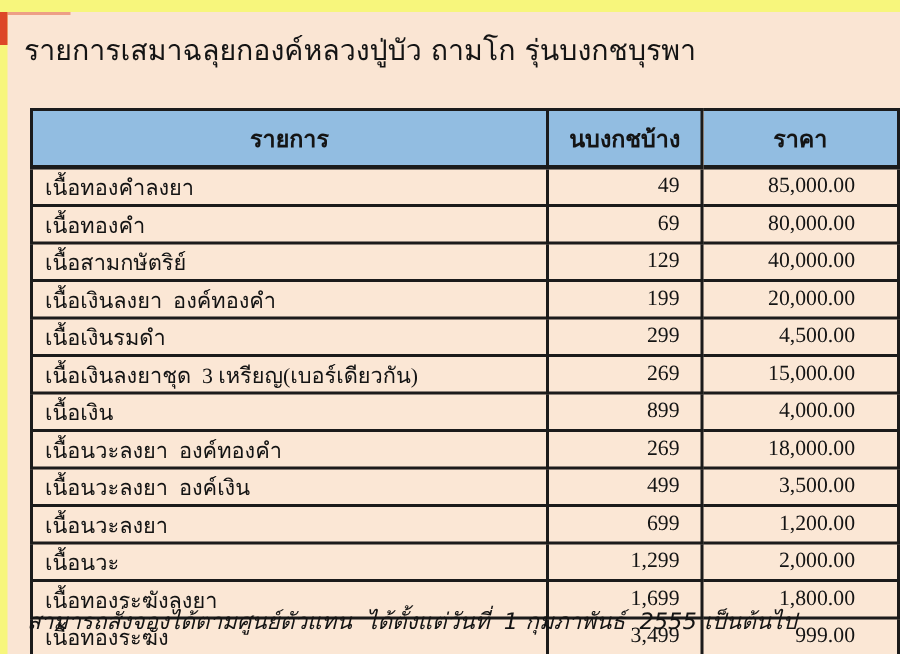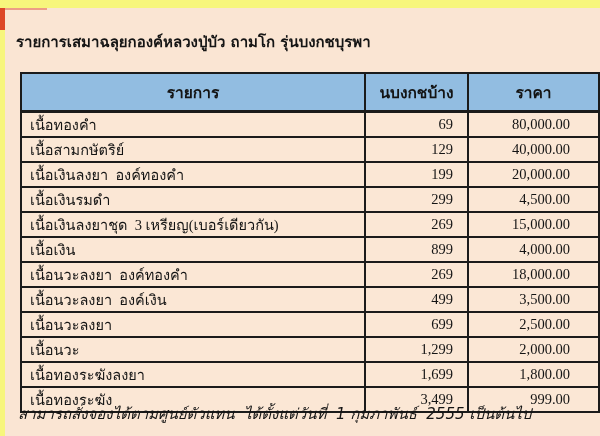--- a/index.html
+++ b/index.html
@@ -22,21 +22,21 @@
   .corner-red-mark {
     position: absolute; left: 0; top: 8px; width: 5px; height: 22px;
     background: #DD4727;
   }
   .corner-red-line {
     position: absolute; left: 5px; top: 8px; width: 42px; height: 2px;
     background: rgba(221, 71, 39, 0.45);
   }
   .page-title {
     position: absolute; left: 16px; top: 18px; width: 570px;
-    font-size: 15px; font-weight: bold; white-space: pre; margin-top: 12px;
+    font-size: 19px; font-weight: normal; white-space: pre;
   }
   table.price-table {
     position: absolute; left: 20px; top: 72px;
     width: 566px;
     border-collapse: collapse;
     table-layout: fixed;
     font-family: Liberation Serif, serif;
   }
   .price-table th, .price-table td {
     border: 2px solid #1B1B1B;
@@ -81,20 +81,25 @@
 <table class="price-table">
   <thead>
     <tr>
       <th class="col-item">รายการ</th>
       <th class="col-quantity">นบงกชบ้าง</th>
       <th class="col-price">ราคา</th>
     </tr>
   </thead>
   <tbody id="table-body">
       <tr>
+        <td class="cell-item">เนื้อทองคำลงยา</td>
+        <td class="cell-quantity">49</td>
+        <td class="cell-price">85,000.00</td>
+      </tr>
+      <tr>
         <td class="cell-item">เนื้อทองคำ</td>
         <td class="cell-quantity">69</td>
         <td class="cell-price">80,000.00</td>
       </tr>
       <tr>
         <td class="cell-item">เนื้อสามกษัตริย์</td>
         <td class="cell-quantity">129</td>
         <td class="cell-price">40,000.00</td>
       </tr>
       <tr>
@@ -123,21 +128,21 @@
         <td class="cell-price">18,000.00</td>
       </tr>
       <tr>
         <td class="cell-item">เนื้อนวะลงยา  องค์เงิน</td>
         <td class="cell-quantity">499</td>
         <td class="cell-price">3,500.00</td>
       </tr>
       <tr>
         <td class="cell-item">เนื้อนวะลงยา</td>
         <td class="cell-quantity">699</td>
-        <td class="cell-price">2,500.00</td>
+        <td class="cell-price">1,200.00</td>
       </tr>
       <tr>
         <td class="cell-item">เนื้อนวะ</td>
         <td class="cell-quantity">1,299</td>
         <td class="cell-price">2,000.00</td>
       </tr>
       <tr>
         <td class="cell-item">เนื้อทองระฆังลงยา</td>
         <td class="cell-quantity">1,699</td>
         <td class="cell-price">1,800.00</td>

